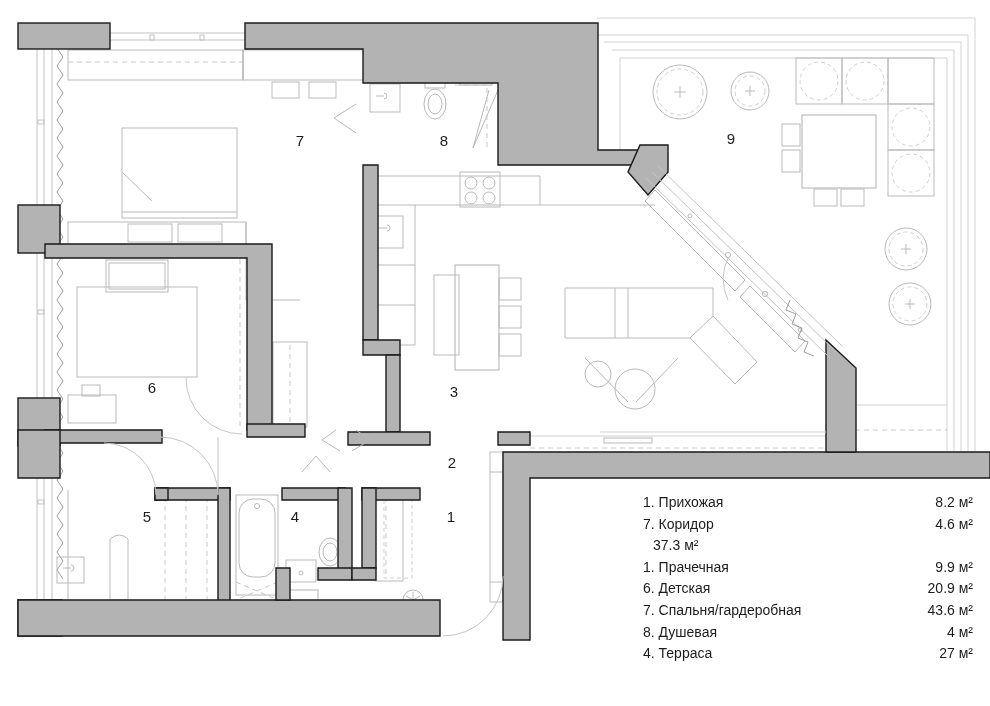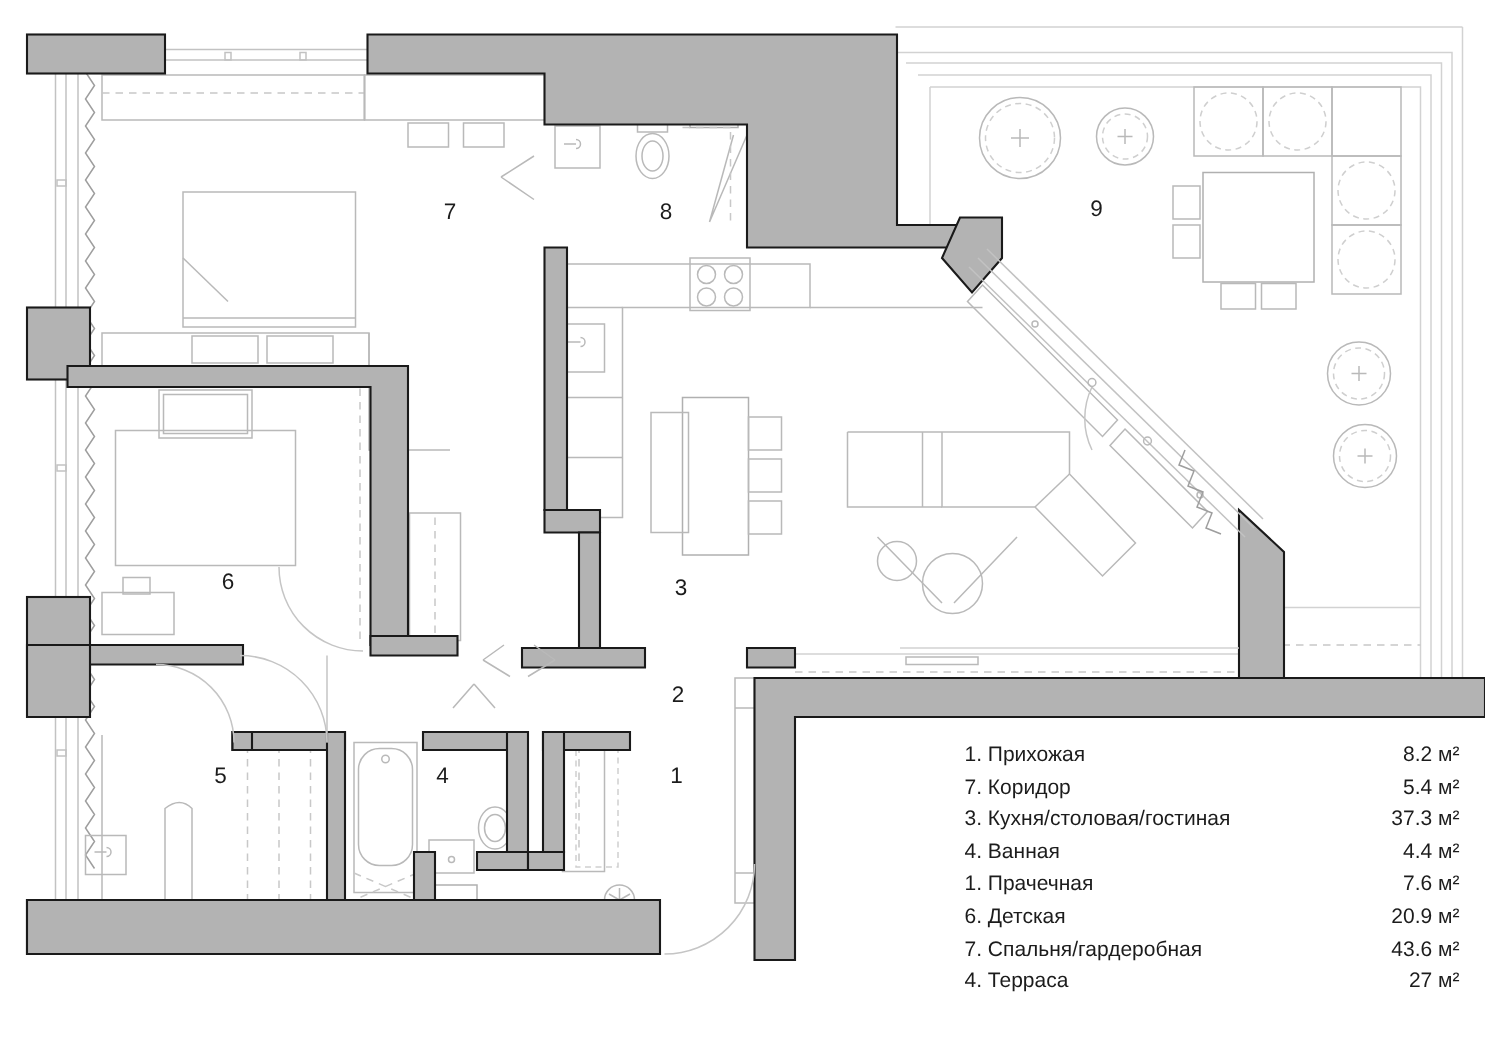--- a/index.html
+++ b/index.html
@@ -350,39 +350,38 @@
     </g>
 </svg>
 
 <div class="legend" id="legend">
     <div class="row">
       <span class="nm">1. Прихожая</span>
       <span class="ar">8.2 м²</span>
     </div>
     <div class="row">
       <span class="nm">7. Коридор</span>
-      <span class="ar">5.4 м²</span>
-    </div>
-    <div class="row">
-      <span class="nm">3. Кухня/столовая/гостиная</span>
+      <span class="ar">4.6 м²</span>
+    </div>
+    <div class="row">
       <span class="ar">37.3 м²</span>
     </div>
     <div class="row">
-      <span class="nm">4. Ванная</span>
-      <span class="ar">4.4 м²</span>
-    </div>
-    <div class="row">
       <span class="nm">1. Прачечная</span>
-      <span class="ar">7.6 м²</span>
+      <span class="ar">9.9 м²</span>
     </div>
     <div class="row">
       <span class="nm">6. Детская</span>
       <span class="ar">20.9 м²</span>
     </div>
     <div class="row">
       <span class="nm">7. Спальня/гардеробная</span>
       <span class="ar">43.6 м²</span>
     </div>
     <div class="row">
+      <span class="nm">8. Душевая</span>
+      <span class="ar">4 м²</span>
+    </div>
+    <div class="row">
       <span class="nm">4. Терраса</span>
       <span class="ar">27 м²</span>
     </div>
   </div>
 
 </body></html>

